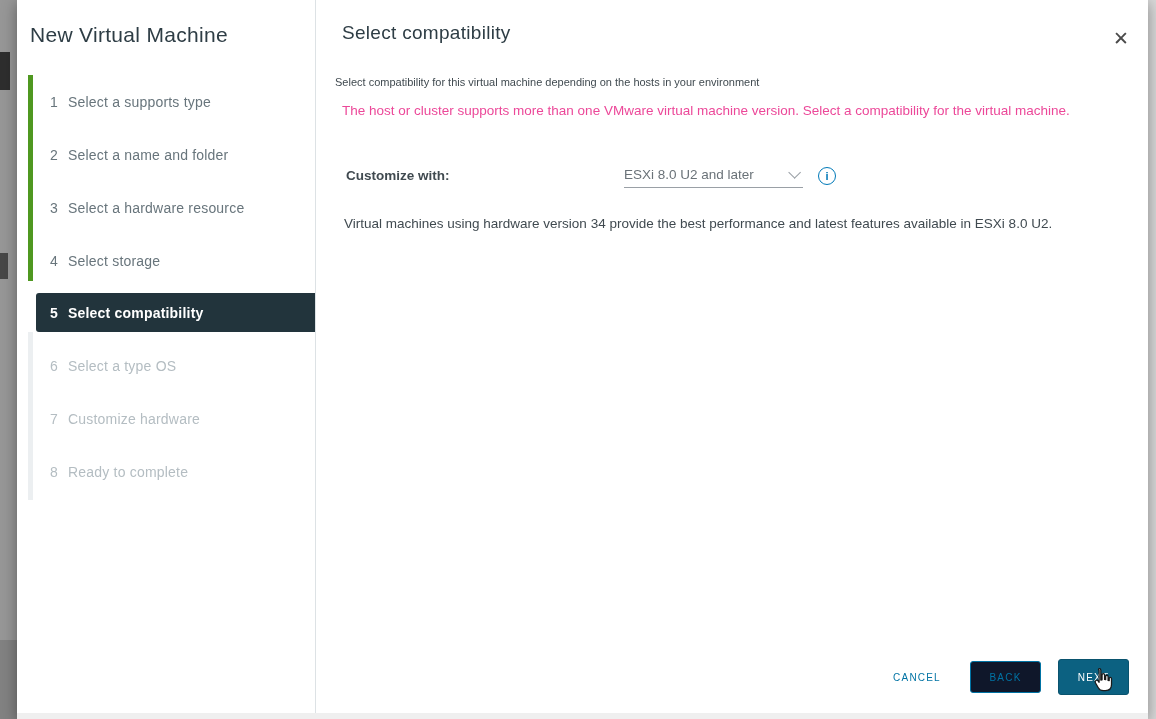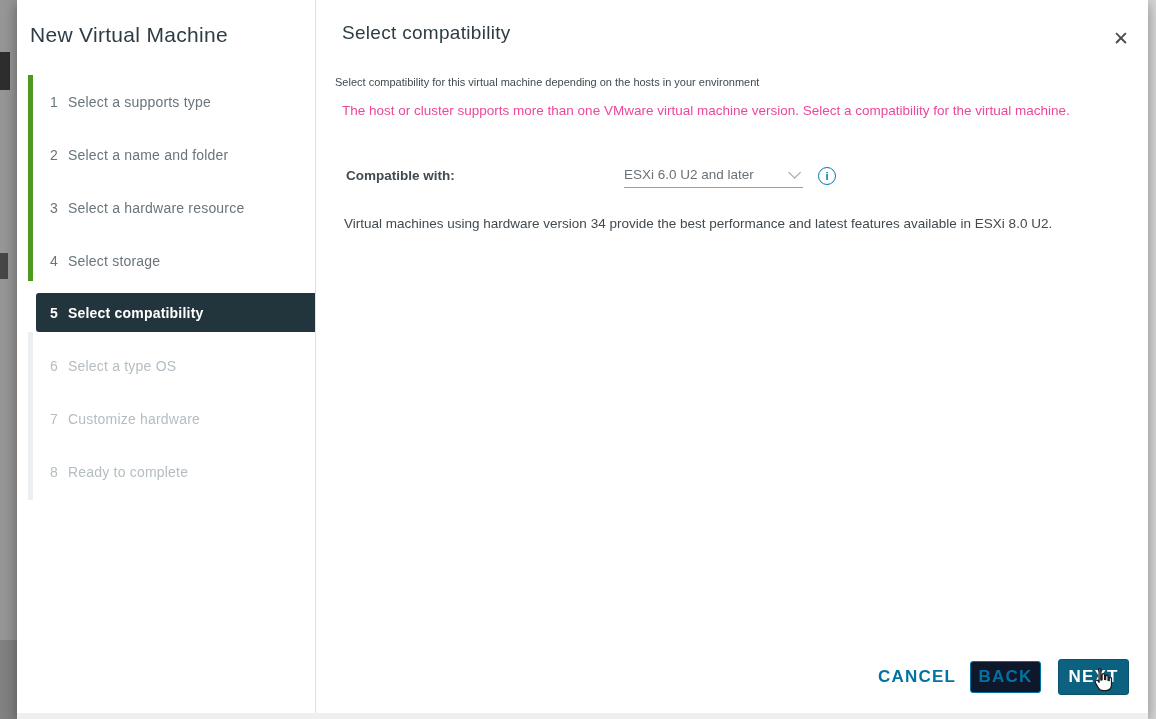--- a/index.html
+++ b/index.html
@@ -48,21 +48,21 @@
             border-bottom:1px solid #9aa0a6; cursor:pointer; display:flex; align-items:center; }
   .select .value { font-size:13.5px; color:#6a7278; flex:1 1 auto; white-space:nowrap; }
   .select .chev { width:9px; height:9px; border-right:1.5px solid #9aa0a6; border-bottom:1.5px solid #9aa0a6;
                   transform:rotate(45deg) translateY(-3px); margin-right:6px; flex:0 0 auto; }
   .info-icon { position:absolute; left:801px; top:167px; width:18px; height:18px; border:1.5px solid #0079b8;
                border-radius:50%; color:#0079b8; font-size:11px; font-weight:bold; font-style:normal;
                display:flex; align-items:center; justify-content:center; cursor:pointer; }
   .note { position:absolute; left:327px; top:216px; font-size:13.5px; color:#404a50; white-space:nowrap; }
 
   
-  .btn { position:absolute; font-size:17px; font-weight:bold; letter-spacing:1.2px;
+  .btn { position:absolute; font-size:10px; font-weight:normal; letter-spacing:1.2px;
          display:flex; align-items:center; justify-content:center; cursor:pointer;
          border-radius:3px; background:transparent; border:none; }
   .btn-cancel { left:865px; top:662px; width:70px; height:30px; color:#0073a4; }
   .btn-back   { left:953px; top:661px; width:71px; height:32px; color:#0073a4; border:1px solid #0073a4; background:#0f172a; }
   .btn-next   { left:1041px; top:659px; width:71px; height:36px; color:#ffffff; background:#0c6181; border:1px solid #0a536e; }
 
   .cursor { position:absolute; left:1091px; top:667px; width:26px; height:30px; pointer-events:none; }
 </style>
 </head>
 <body>
@@ -116,23 +116,23 @@
     </div>
 
     <div class="divider"></div>
 
     <div class="heading">Select compatibility</div>
     <div class="close-btn">✕</div>
 
     <div class="intro">Select compatibility for this virtual machine depending on the hosts in your environment</div>
     <div class="desc">The host or cluster supports more than one VMware virtual machine version. Select a compatibility for the virtual machine.</div>
 
-    <div class="form-label">Compatible with:</div>
+    <div class="form-label">Customize with:</div>
     <div class="select">
-      <span class="value">ESXi 6.0 U2 and later</span>
+      <span class="value">ESXi 8.0 U2 and later</span>
       <span class="chev"></span>
     </div>
     <div class="info-icon">
       <span>i</span>
     </div>
 
     <div class="note">Virtual machines using hardware version 34 provide the best performance and latest features available in ESXi 8.0 U2.</div>
 
     <button class="btn btn-cancel">CANCEL</button>
     <button class="btn btn-back">BACK</button>

